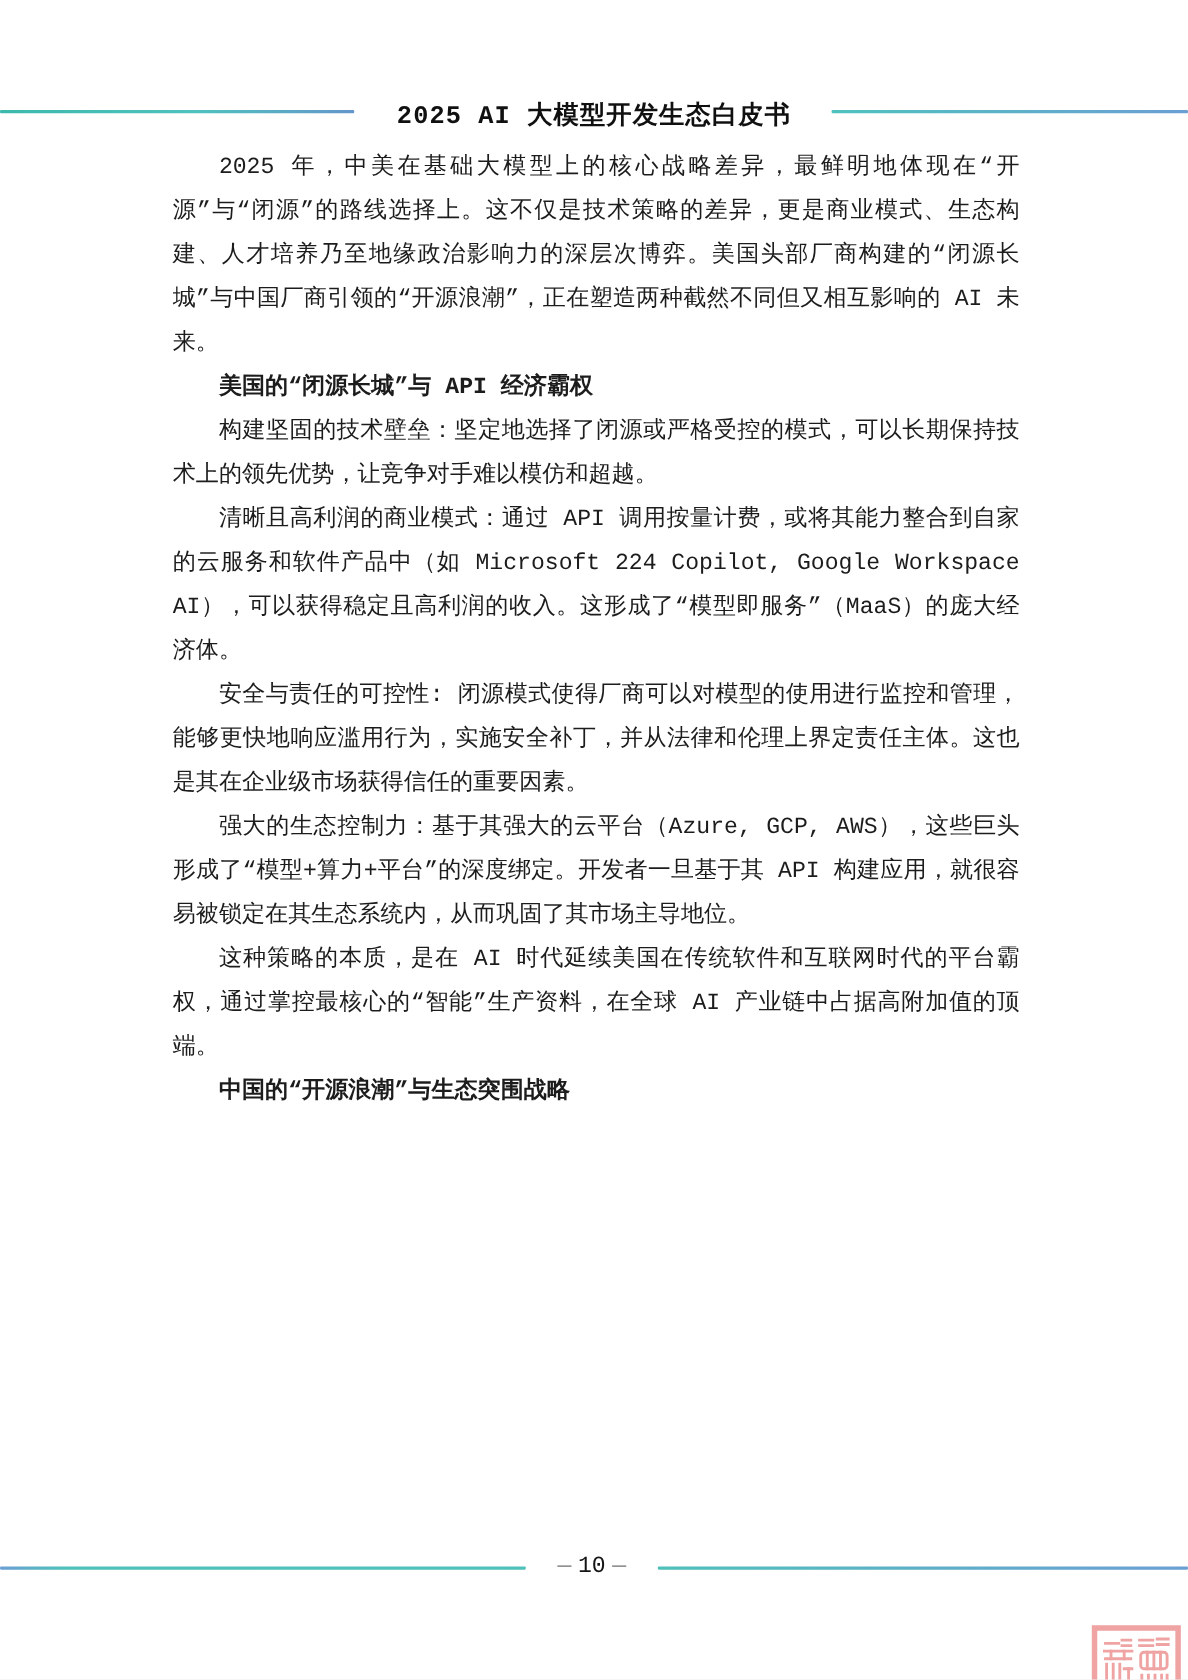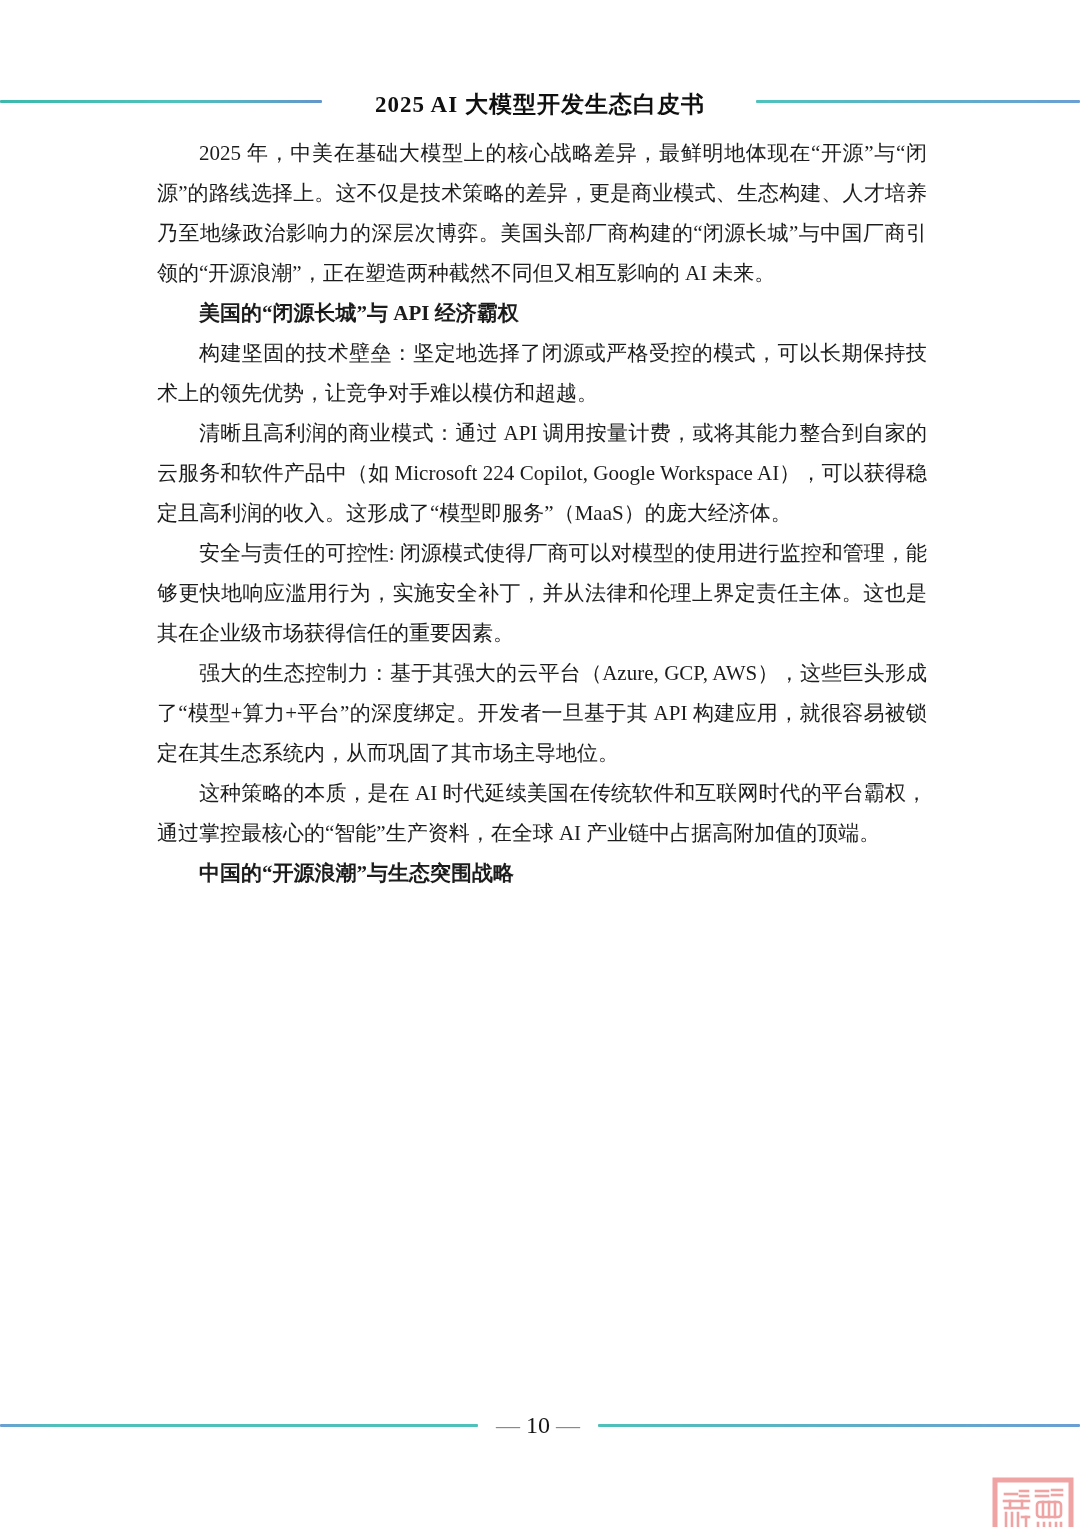--- a/index.html
+++ b/index.html
@@ -3,21 +3,21 @@
 <meta charset="utf-8">
 <style>
   html, body { margin: 0; padding: 0; background: #e9e9e9; }
   .page {
     position: relative;
     width: 1080px;
     height: 1527px;
     margin: 0 auto;
     background: #ffffff;
     overflow: hidden;
-    font-family: Liberation Serif, serif;
+    font-family: Liberation Mono, monospace;
     color: #1c1c1c;
   }
   
   .rule { position: absolute; height: 3px; border-radius: 1px; }
   .rule-top-left    { top: 100px; left: 0;      width: 322px; background: linear-gradient(to right, #3cb9ac, #4fc2bd 55%, #6496cb); }
   .rule-top-right   { top: 100px; left: 756px;  width: 324px; background: linear-gradient(to right, #4fc2bd, #6b9fd4); }
   .rule-foot-left   { top: 1424px; left: 0;     width: 478px; background: linear-gradient(to right, #6b9fd4 0%, #4fc0ba 12%, #4fc0ba); }
   .rule-foot-right  { top: 1424px; left: 598px; width: 482px; background: linear-gradient(to right, #4fc0ba, #6b9fd4); }
 
   .header-title {
@@ -40,21 +40,21 @@
     text-align: justify;
   }
   .content p { margin: 0; text-indent: 2em; }
   .content p.heading { font-weight: bold; }
 
   .footer-pageno {
     position: absolute;
     top: 1410px; left: 478px;
     width: 120px;
     text-align: center;
-    font-size: 24px;
+    font-size: 21px;
     line-height: 30px;
     white-space: nowrap;
   }
   .footer-pageno .dash { color: #8a8a8a; padding: 0 6px; }
   .footer-pageno .num  { color: #151515; }
 
   .seal {
     position: absolute;
     top: 1477px; left: 992px;
     width: 82px; height: 72px;

